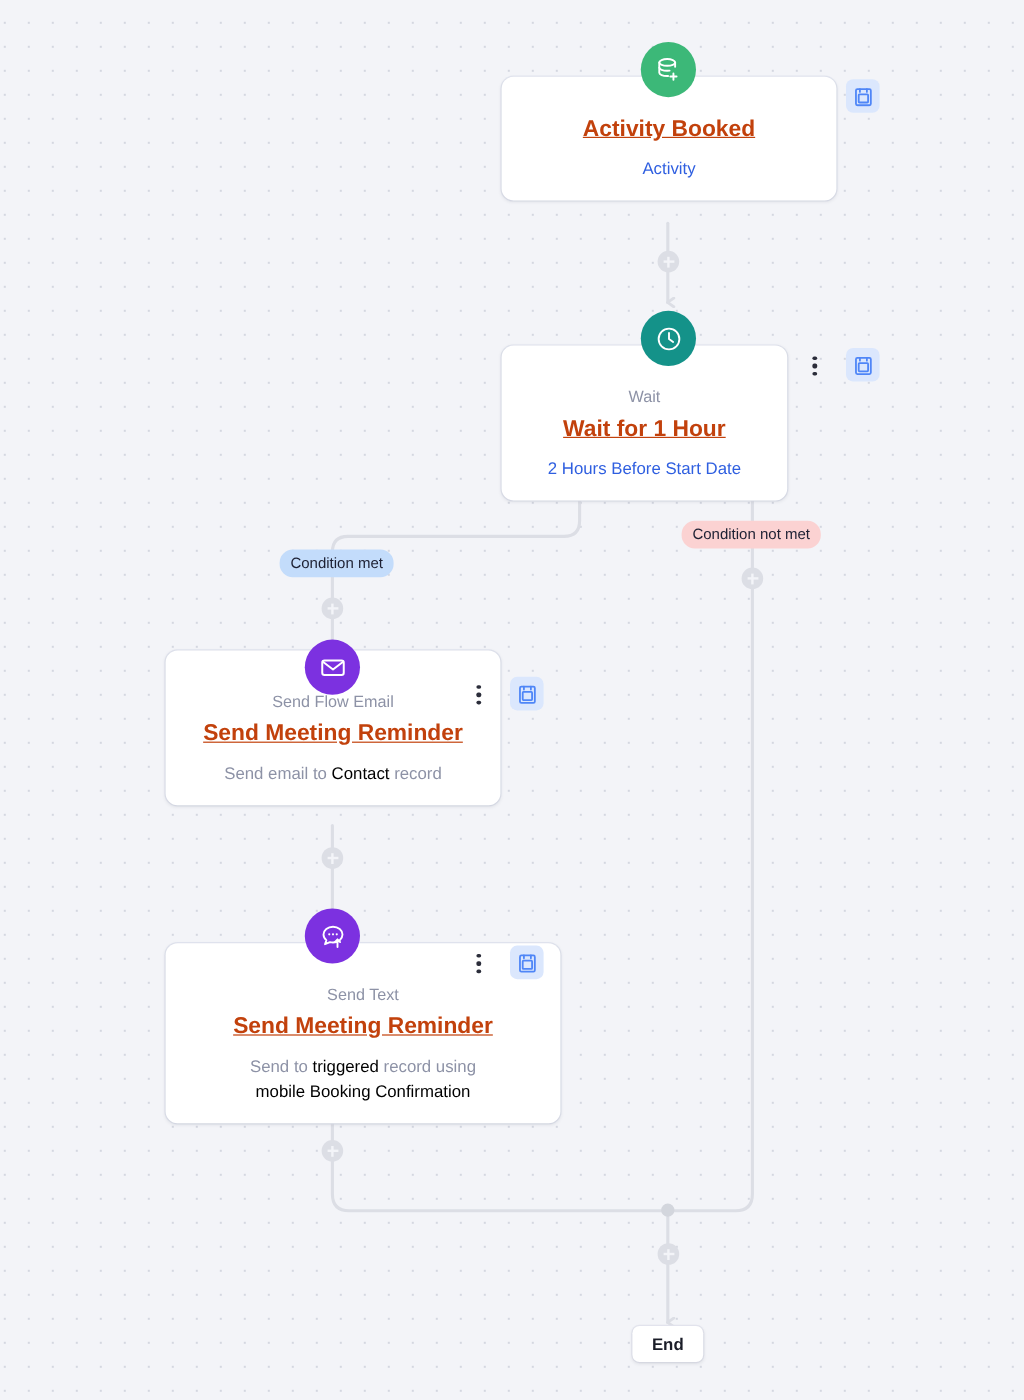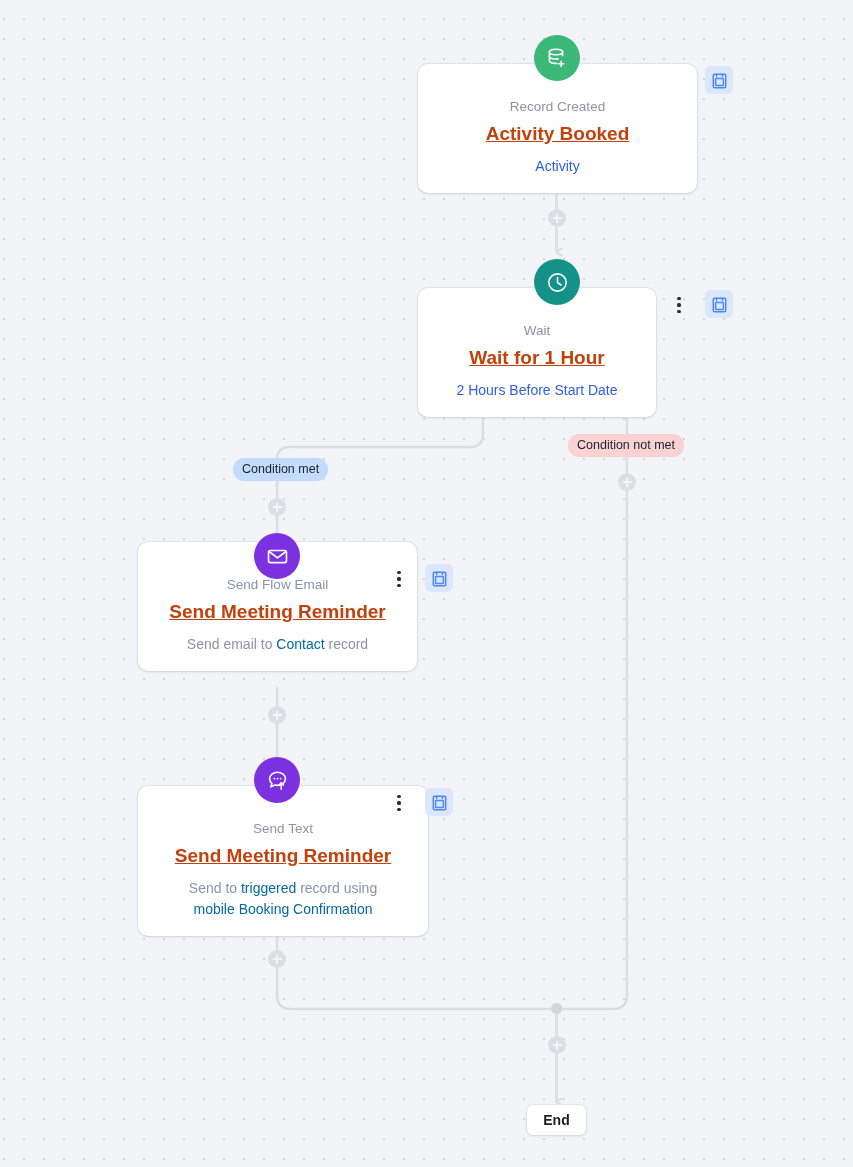--- a/index.html
+++ b/index.html
@@ -32,21 +32,21 @@
     font-size: 13.5px; color: #8d92a6; line-height: 18px;
     margin-bottom: 8px; white-space: nowrap;
   }
   .card .title {
     font-size: 19px; font-weight: bold; color: #c2410c;
     line-height: 20px; margin-bottom: 12px; text-decoration: underline;
   }
   .card .sub {
     font-size: 14px; color: #8d92a6; line-height: 21px;
   }
-  .card .sub .lnk { color: #0369a1; }
+  .card .sub .lnk { color: #000000; }
   .card .sub.all-link { color: #2f5fe0; }
 
   
   .nodeicon {
     position: absolute;
     width: 46px; height: 46px;
     border-radius: 50%;
     display: flex; align-items: center; justify-content: center;
     z-index: 4;
   }
@@ -137,21 +137,20 @@
 
       <path d="M277,688 L277,762" marker-end="url(#arrow)"></path>
 
       <path d="M277,928 L277,995 Q277,1009 291,1009 L551,1009"></path>
 
       <path d="M556.5,1014 L556.5,1102" marker-end="url(#arrow)"></path>
     </g>
   </svg>
 
   <div class="card" style="left:418px; top:64px; width:279px;">
-    <div class="kind">Record Created</div>
     <div class="title">Activity Booked</div>
     <div class="sub all-link">Activity</div>
   </div>
   <div class="nodeicon" style="left:534px; top:35px; background:#3cb878;">
     <svg width="24" height="24" viewBox="0 0 24 24" fill="none" stroke="#ffffff" stroke-width="1.6" stroke-linecap="round" stroke-linejoin="round">
       <ellipse cx="11" cy="6" rx="6.6" ry="2.8"></ellipse>
       <path d="M4.4,6 v4.2 c0,1.55 2.95,2.8 6.6,2.8 c0.7,0 1.37,-0.05 2,-0.13"></path>
       <path d="M17.6,6 v3.6"></path>
       <path d="M4.4,10.4 v4.2 c0,1.55 2.95,2.8 6.6,2.8 c0.25,0 0.5,-0.006 0.74,-0.02"></path>
       <path d="M16.2,15.2 v5.2 M13.6,17.8 h5.2"></path>
@@ -220,21 +219,21 @@
   <div class="badge" style="left:425px; top:564px;">
     <svg width="15" height="17" viewBox="0 0 15 17" fill="none" stroke="#4f86f7" stroke-width="1.5" stroke-linejoin="round">
       <rect x="1.3" y="2.2" width="12.4" height="13.5" rx="1.2"></rect>
       <path d="M4.6,2.2 v2.4 M10.4,2.2 v2.4" stroke-linecap="round"></path>
       <rect x="3.6" y="6.6" width="7.8" height="6.8" rx="0.6"></rect>
     </svg>
   </div>
 
   <div class="plus" style="left:268px; top:706px;"></div>
 
-  <div class="card" style="left:138px; top:786px; width:290px;">
+  <div class="card" style="left:138px; top:786px; width:329px;">
     <div class="kind">Send Text</div>
     <div class="title">Send Meeting Reminder</div>
     <div class="sub">
       <span>Send to</span>
       <span class="lnk">triggered</span>
       <span>record using</span>
       <br>
       <span class="lnk">mobile Booking Confirmation</span>
     </div>
   </div>

